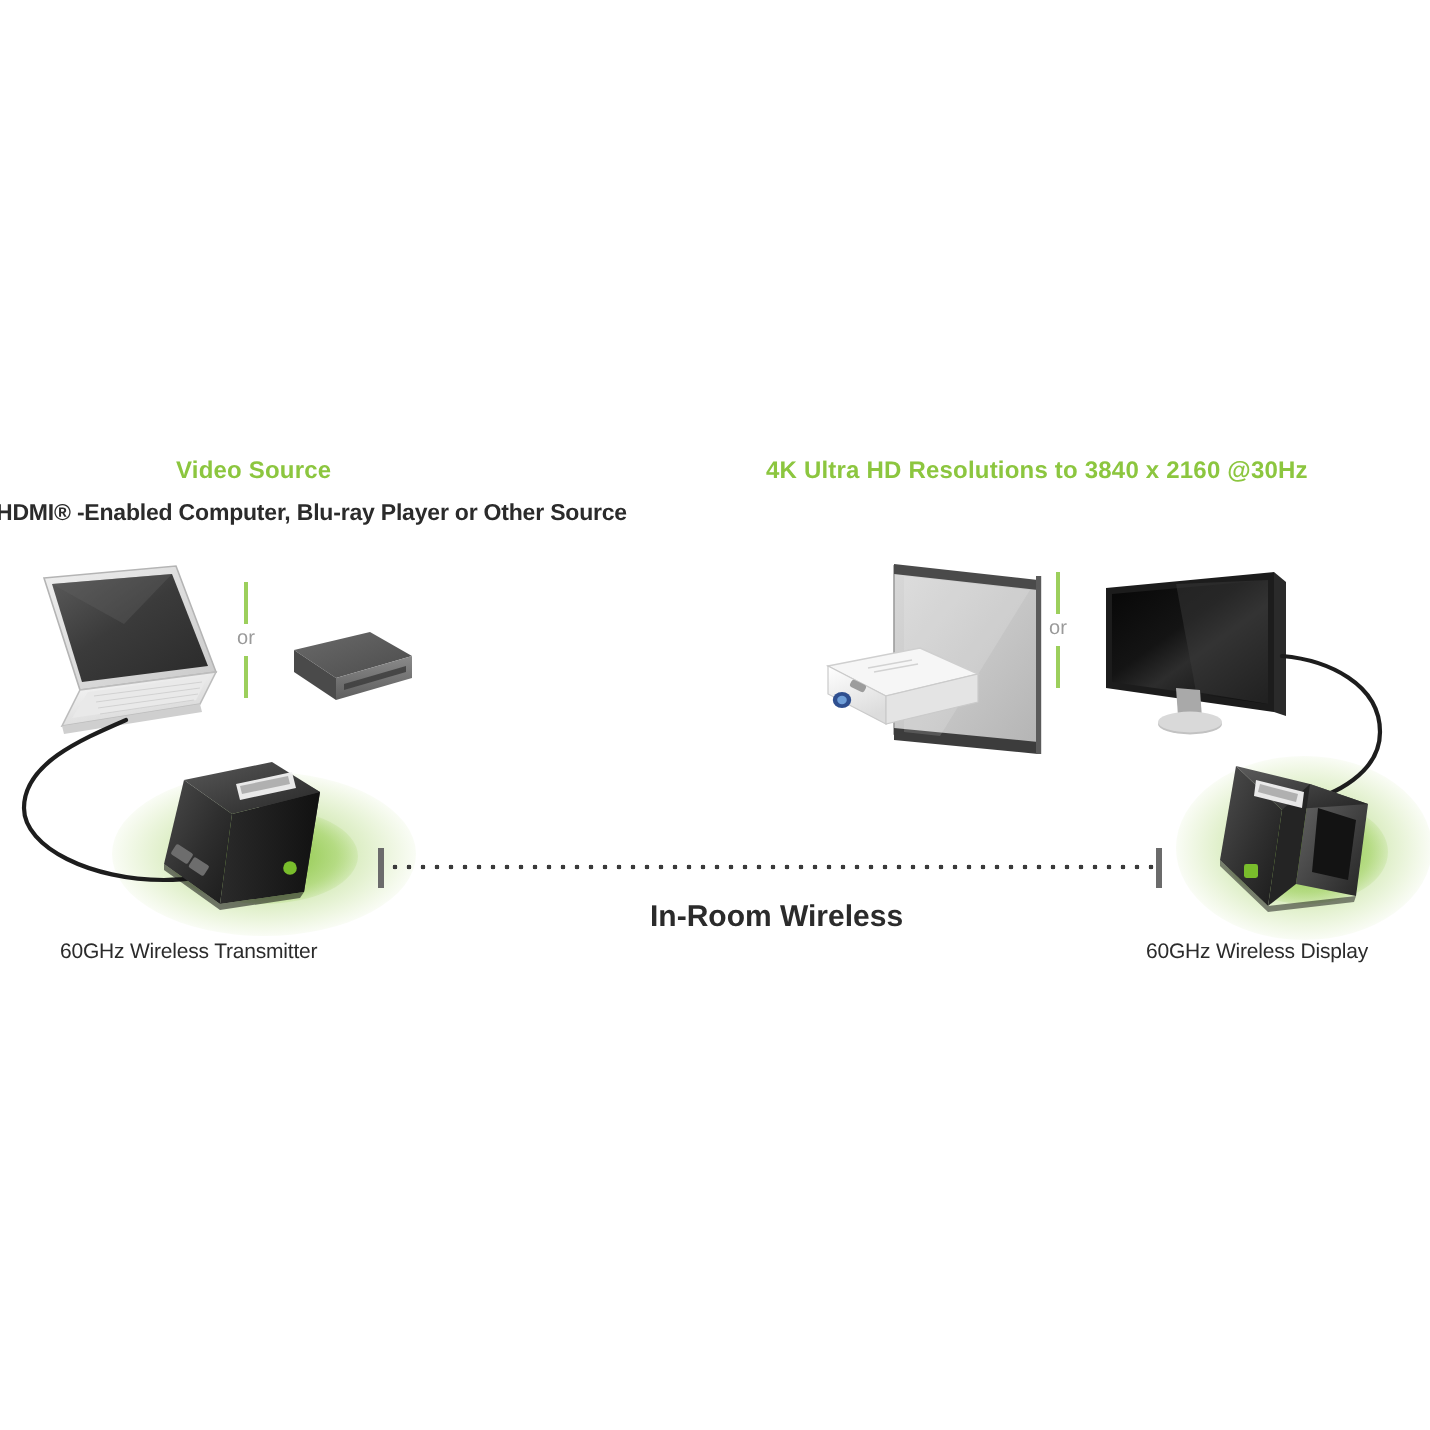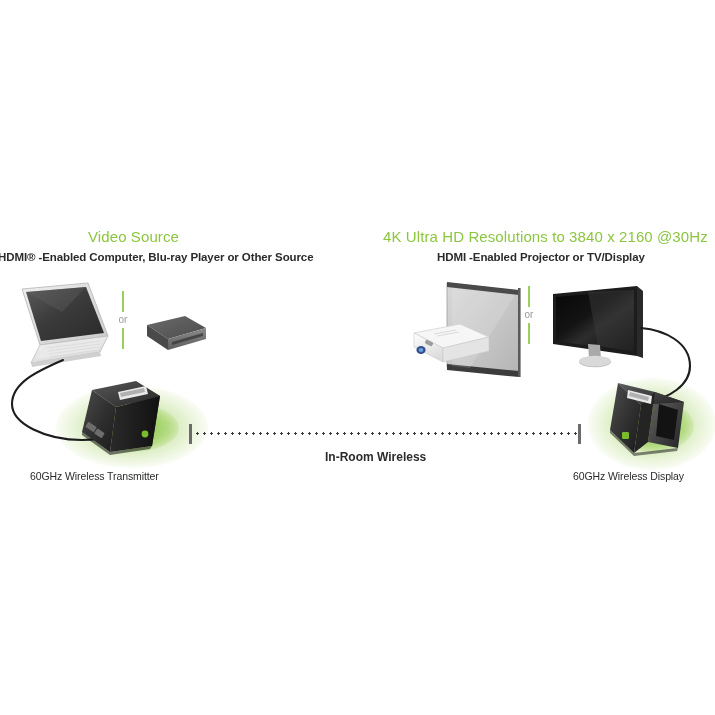--- a/index.html
+++ b/index.html
@@ -5,37 +5,37 @@
   html,body{margin:0;padding:0;}
   body{
     width:715px;height:715px;background:#ffffff;
     font-family:"Liberation Sans", sans-serif;
     overflow:hidden;
   }
   #stage{position:relative;width:715px;height:715px;background:#fff;}
 
   
   .headline{
-    position:absolute;font-size:15px;font-weight:400;
+    position:absolute;font-size:12px;font-weight:700;
     color:#8cc63f;white-space:nowrap;letter-spacing:.1px;
   }
   .subline{
     position:absolute;font-size:11.5px;font-weight:700;
     color:#2b2b2b;white-space:nowrap;letter-spacing:-.1px;
   }
   .devlabel{
     position:absolute;font-size:10.5px;font-weight:400;
     color:#2b2b2b;white-space:nowrap;letter-spacing:-.1px;
   }
   .distance{
     position:absolute;font-size:20px;color:#8cc63f;
     white-space:nowrap;font-weight:400;
   }
   .inroom{
-    position:absolute;font-size:12px;font-weight:700;
+    position:absolute;font-size:15px;font-weight:700;
     color:#2b2b2b;white-space:nowrap;
   }
   .or-wrap{position:absolute;width:26px;text-align:center;}
   .or-bar{width:2px;height:21px;background:#9ccf5c;margin:0 auto;}
   .or-txt{font-size:10px;color:#9a9a9a;line-height:12px;padding:2px 0;}
 
   
   .dotline{
     position:absolute;height:3px;
     background-image:radial-gradient(circle, #3a3a3a 1.1px, rgba(0,0,0,0) 1.3px);
@@ -61,21 +61,20 @@
 </style>
 </head>
 <body>
 
 <div id="stage">
 
   <div class="headline nosel" style="left:88px;top:228px;">Video Source</div>
   <div class="subline nosel" style="left:-2px;top:251px;">HDMI® -Enabled Computer, Blu-ray Player or Other Source</div>
 
   <div class="headline nosel" style="left:383px;top:228px;">4K Ultra HD Resolutions to 3840 x 2160 @30Hz</div>
-  <div class="subline nosel" style="left:437px;top:251px;">HDMI -Enabled Projector or TV/Display</div>
 
   <div class="glow" style="left:56px;top:386px;width:152px;height:82px;"></div>
   <div class="glow-core" style="left:84px;top:404px;width:95px;height:48px;"></div>
 
   <div class="glow" style="left:588px;top:378px;width:128px;height:92px;"></div>
   <div class="glow-core" style="left:612px;top:400px;width:82px;height:52px;"></div>
 
   <svg width="715" height="715" viewBox="0 0 715 715">
     <defs>
       <linearGradient id="lapScreen" x1="0" y1="0" x2="1" y2="1">

